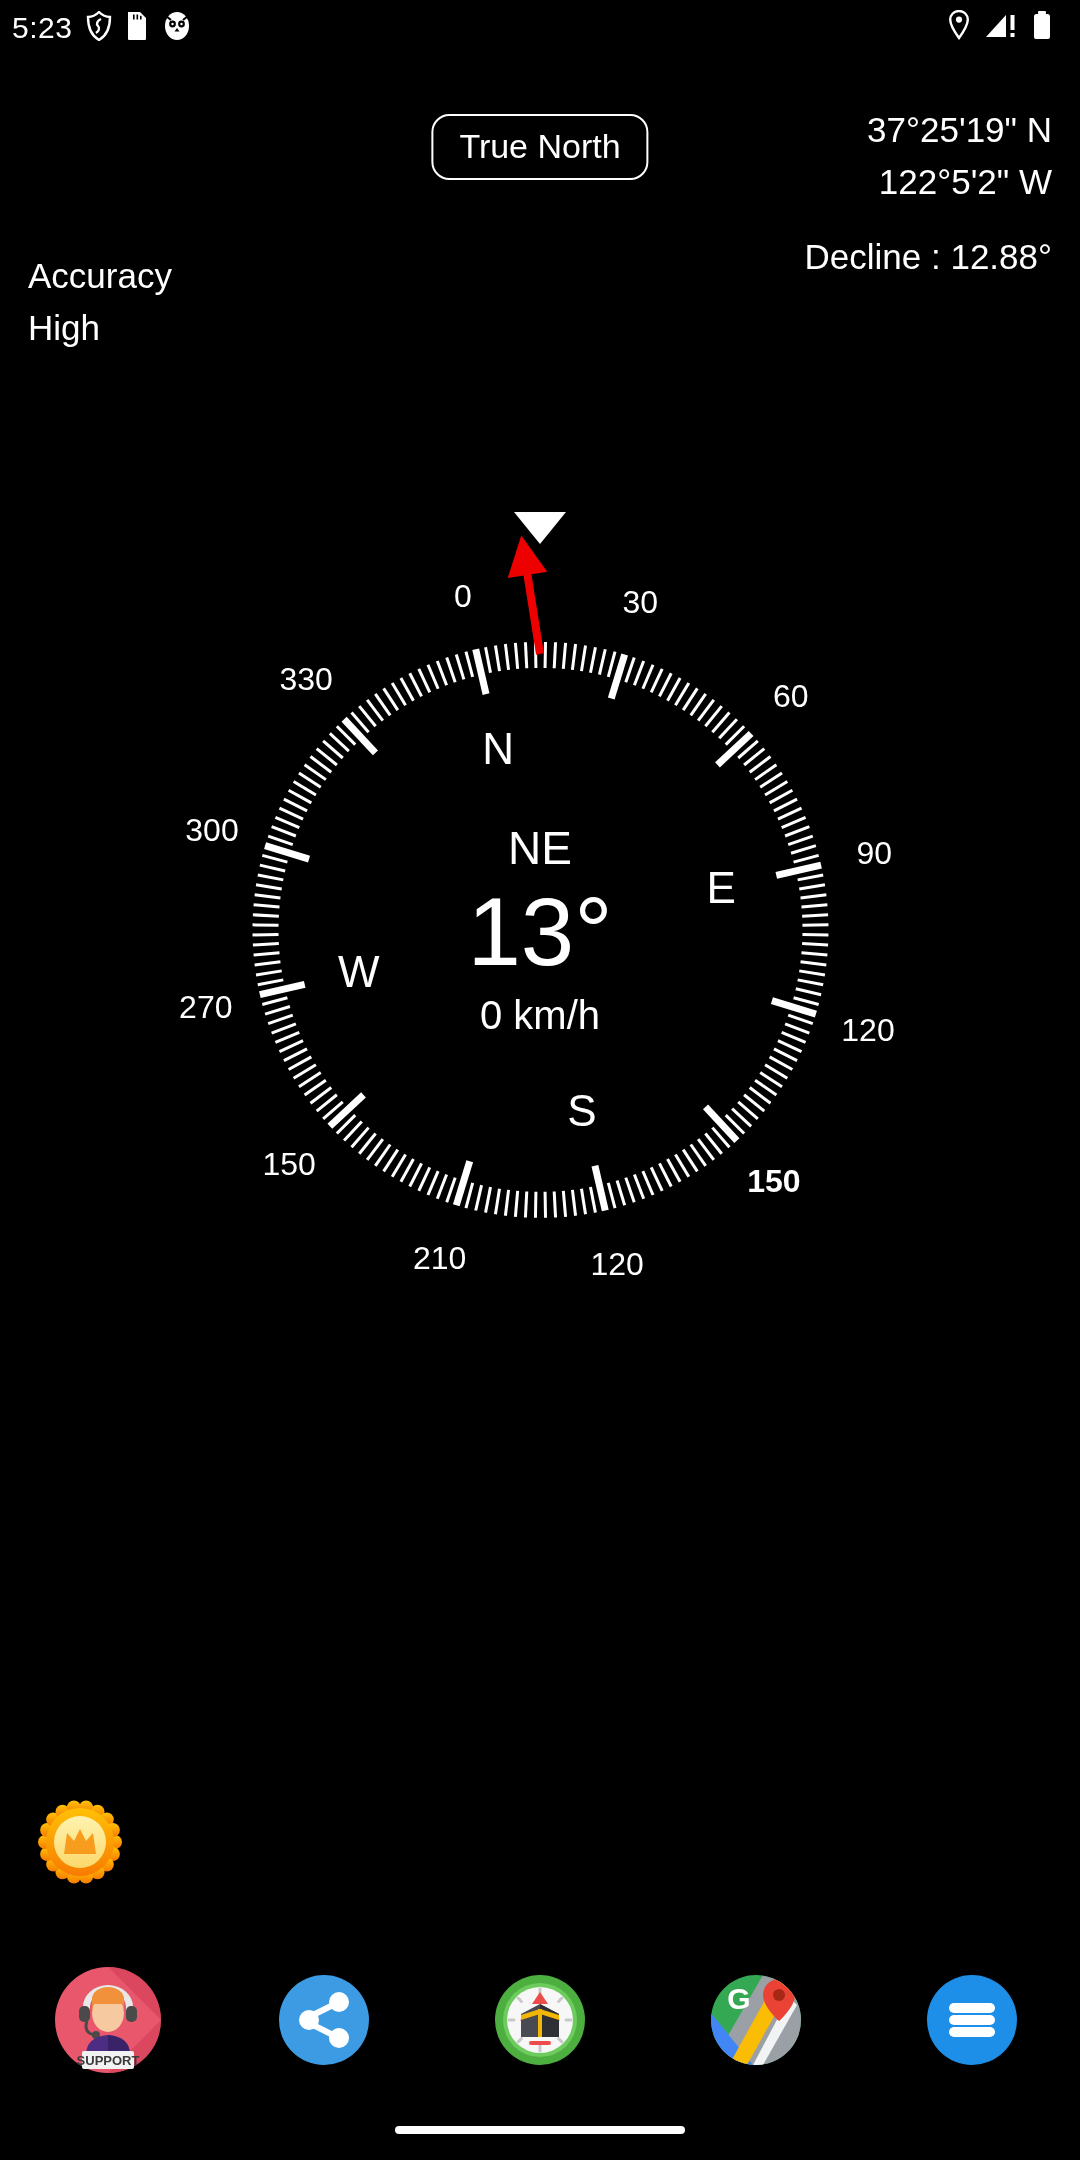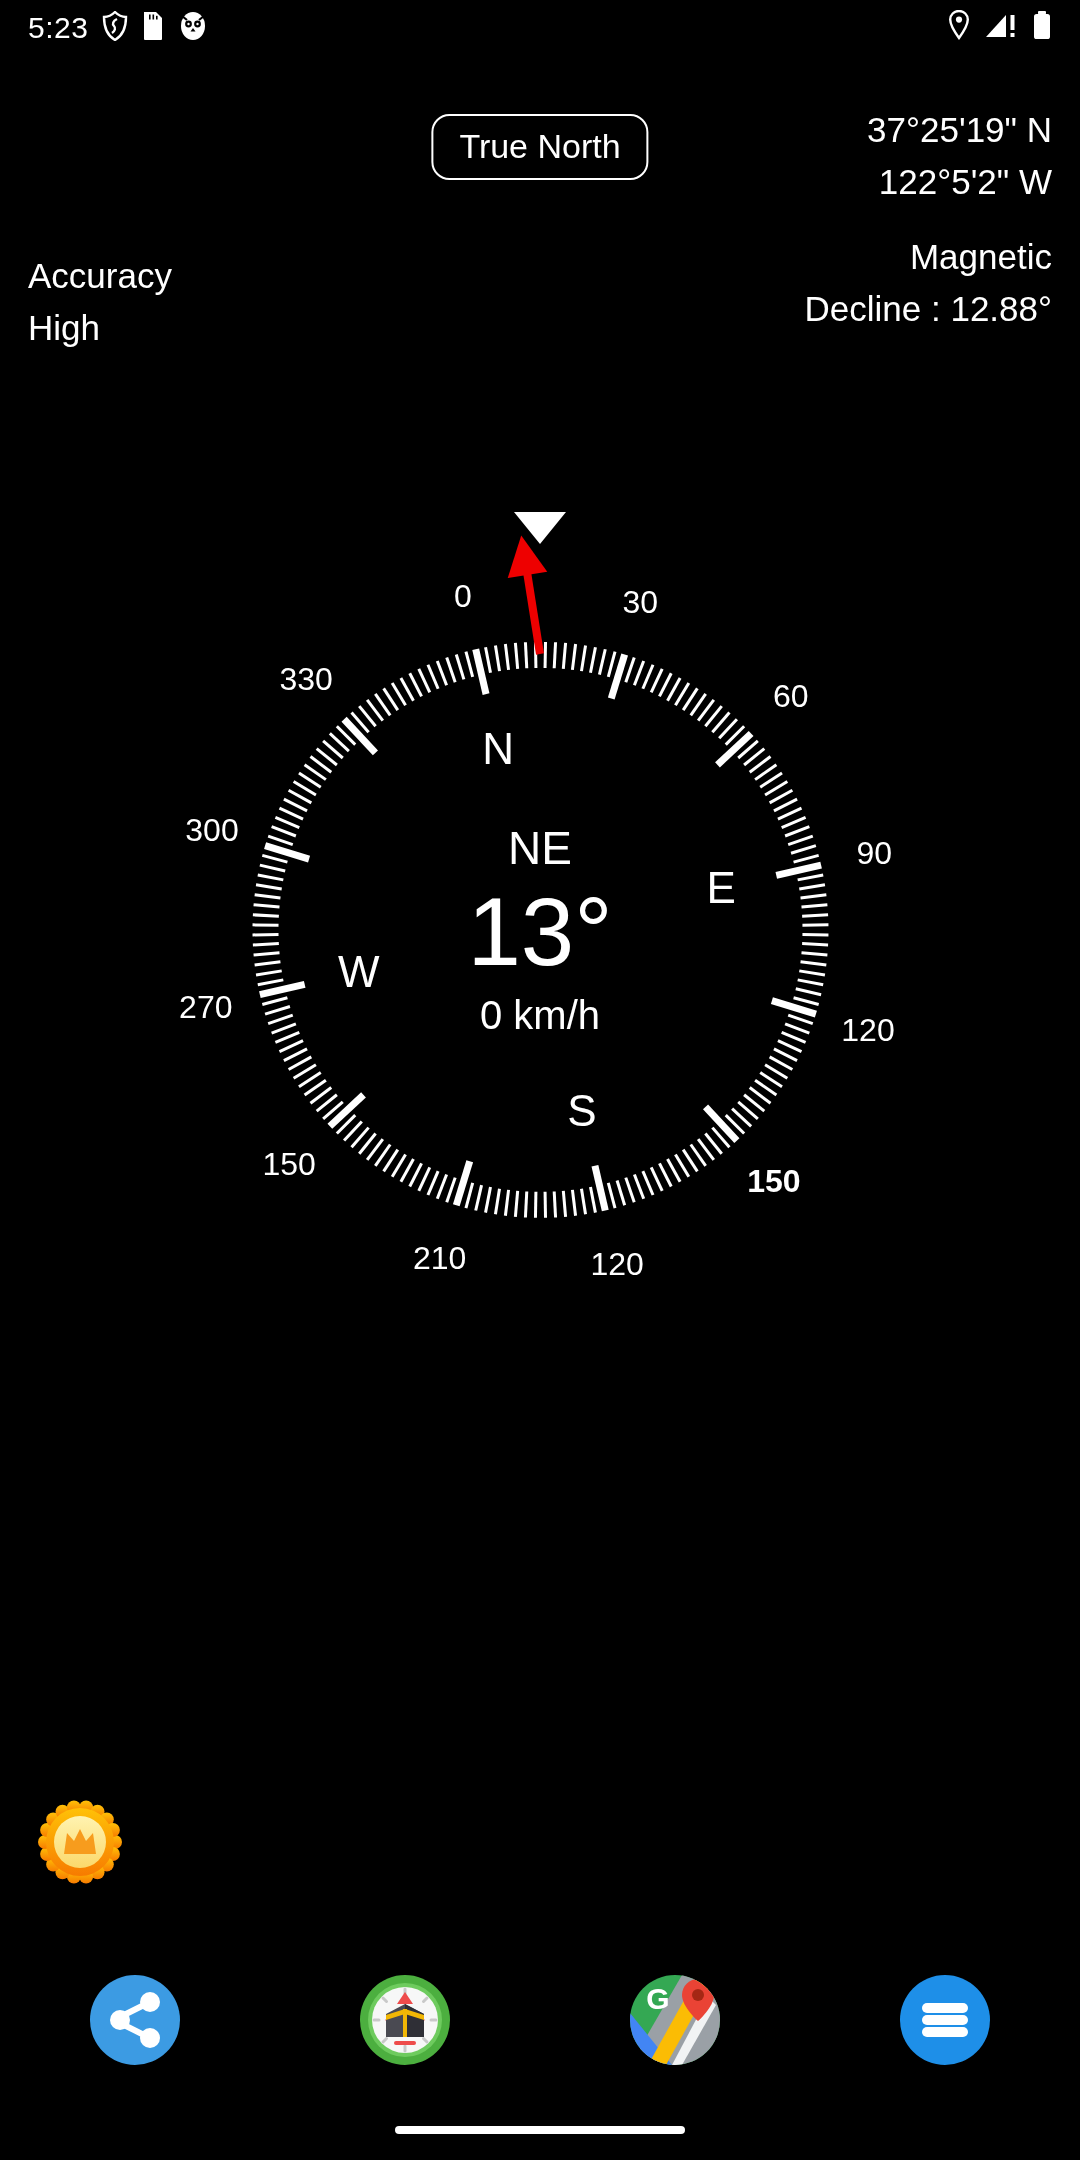--- a/index.html
+++ b/index.html
@@ -6,21 +6,21 @@
   html, body {
     width:1080px; height:2160px;
     background:#000; color:#fff;
     font-family:"Liberation Sans", sans-serif;
     overflow:hidden;
   }
   #app { position:relative; width:1080px; height:2160px; background:#000; }
 
   
   .statusbar { position:absolute; left:0; top:0; width:1080px; height:56px; }
-  .sb-left { position:absolute; left:28px; top:8px; display:flex; align-items:center; gap:14px; }
+  .sb-left { position:absolute; left:12px; top:8px; display:flex; align-items:center; gap:14px; }
   .sb-clock { font-size:30px; letter-spacing:0.5px; line-height:40px; }
   .sb-right { position:absolute; right:28px; top:10px; display:flex; align-items:center; gap:14px; }
   .sb-ic { display:block; }
 
   
   .hdr { position:absolute; left:0; top:56px; width:1080px; height:270px; }
   .hdr-col { position:absolute; font-size:35px; line-height:52px; font-weight:400; }
   .hdr-left { left:28px; top:48px; text-align:left; }
   .hdr-right { right:28px; top:48px; text-align:right; }
   .hdr-left2 { left:28px; top:175px; text-align:left;margin-top:19px; }
@@ -149,21 +149,20 @@
   <div class="hdr">
     <div class="hdr-col hdr-right">
       <span class="hdr-line">37°25'19" N</span>
       <span class="hdr-line">122°5'2" W</span>
     </div>
     <div class="hdr-col hdr-left2">
       <span class="hdr-line">Accuracy</span>
       <span class="hdr-line">High</span>
     </div>
     <div class="hdr-col hdr-right2">
-      <span class="hdr-line">Magnetic</span>
       <span class="hdr-line">Decline : 12.88°</span>
     </div>
     <div class="northbtn">True North</div>
   </div>
 
   <div class="compass-wrap">
     <div class="pointer"></div>
     <div class="dial-area">
       <div class="deg-labels" id="degLabels">
           <div class="deg-label" style="transform: translate(-77.1582px, -334.209px);">
@@ -446,20 +445,40 @@
           <circle cx="74.89" cy="30.03" r="7"></circle>
         </g>
       <circle cx="42" cy="42" r="34" fill="url(#gPrem)"></circle>
       <circle cx="42" cy="42" r="26" fill="url(#gFace)"></circle>
       <path d="M26 54 L29 33 L36 41 L42 29 L48 41 L55 33 L58 54 Z" fill="#F79C1D"></path>
     </svg>
   </div>
 
   <div class="bottomnav">
 
+    <div class="navitem">
+      <div class="navbtn">
+        <svg width="110" height="110" viewBox="0 0 110 110">
+          <circle cx="55" cy="55" r="53" fill="#E8576B"></circle>
+          <path d="M55 2 A53 53 0 0 1 55 108 L108 55 Z" fill="#CF3B56" opacity="0.55"></path>
+          <path d="M30 42 a25 22 0 0 1 50 0 v6 h-7 v-6 a18 16 0 0 0 -36 0 v6 h-7 z" fill="#E8E8E8"></path>
+          <ellipse cx="55" cy="48" rx="16" ry="19" fill="#F6C9A0"></ellipse>
+          <path d="M55 29 a16 19 0 0 1 16 19 v-6 a16 14 0 0 0 -32 0 v6 a16 19 0 0 1 16 -19 z" fill="#F2913C"></path>
+          <path d="M39 34 a16 12 0 0 1 32 0 v5 h-32 z" fill="#F2913C"></path>
+          <rect x="26" y="41" width="11" height="16" rx="5" fill="#4A4A4A"></rect>
+          <rect x="73" y="41" width="11" height="16" rx="5" fill="#4A4A4A"></rect>
+          <path d="M34 56 q-4 12 8 14" stroke="#4A4A4A" stroke-width="3" fill="none"></path>
+          <circle cx="43" cy="70" r="4" fill="#4A4A4A"></circle>
+          <path d="M33 90 q0 -18 22 -20 q22 2 22 20 z" fill="#4B2E83"></path>
+          <path d="M55 70 q22 2 22 20 h-22 z" fill="#3A2269"></path>
+          <rect x="29" y="86" width="52" height="18" rx="2" fill="#F2F2F2"></rect>
+          <text x="55" y="100" font-family="Liberation Sans, sans-serif" font-size="13" font-weight="bold" fill="#3B3B3B" text-anchor="middle">SUPPORT</text>
+        </svg>
+      </div>
+    </div>
 
     <div class="navitem">
       <div class="navbtn">
         <svg width="110" height="110" viewBox="0 0 110 110">
           <circle cx="55" cy="55" r="45" fill="#3C9BE3"></circle>
           <circle cx="70" cy="37" r="10" fill="#fff"></circle>
           <circle cx="70" cy="73" r="10" fill="#fff"></circle>
           <circle cx="40" cy="55" r="10" fill="#fff"></circle>
           <path d="M44 50 L66 39 M44 60 L66 71" stroke="#fff" stroke-width="6" stroke-linecap="round"></path>
         </svg>

